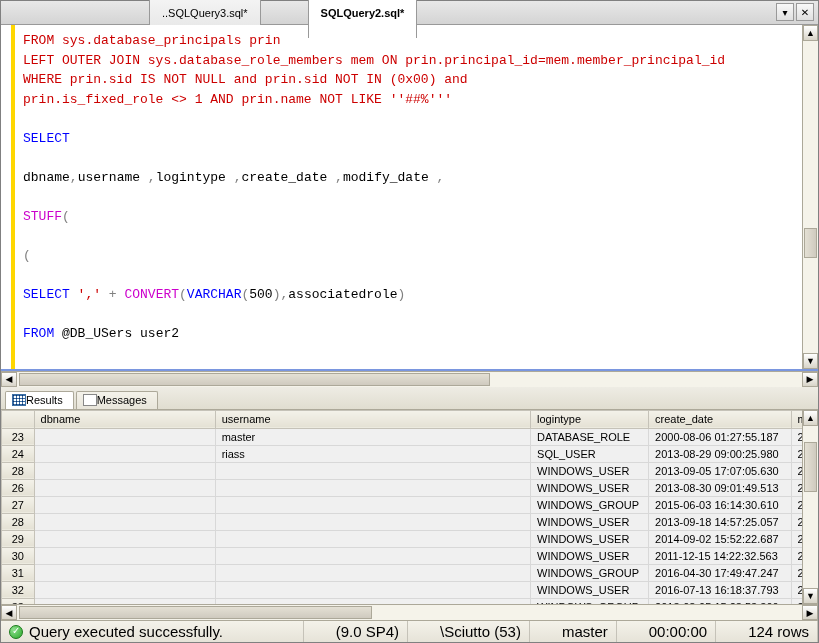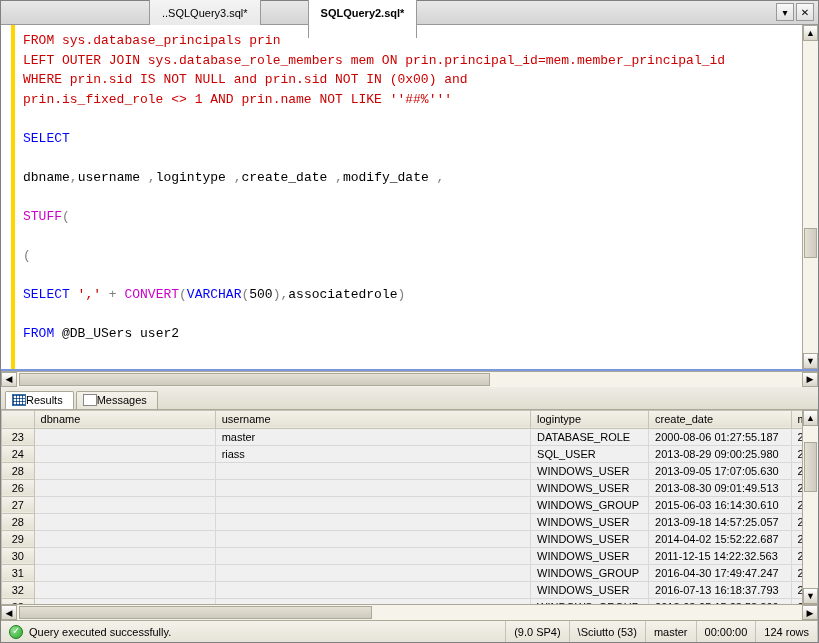--- a/index.html
+++ b/index.html
@@ -49,21 +49,21 @@
 .grid-hscroll .arrow { width:16px; border:1px solid #aca899; background:linear-gradient(#fff,#d8d4c8); display:flex;align-items:center;justify-content:center;font-size:9px; }
 .grid-hscroll .track { flex:1; background:#f5f3ea; position:relative; }
 .grid-hscroll .thumb { position:absolute; top:1px; bottom:1px; left:2px; width:45%; background:linear-gradient(#e4e0d4,#cfcabf); border:1px solid #aca899; }
 .grid-vscroll { width:16px; background:#ece9d8; border-left:1px solid #aca899; position:absolute; right:0; top:0; bottom:16px; display:flex; flex-direction:column; }
 .grid-vscroll .arrow { height:16px; border:1px solid #aca899; background:linear-gradient(#fff,#d8d4c8); display:flex;align-items:center;justify-content:center;font-size:9px; }
 .grid-vscroll .track { flex:1; background:#f5f3ea; position:relative; }
 .grid-vscroll .thumb { position:absolute; left:1px; right:1px; top:10%; height:50px; background:linear-gradient(90deg,#e4e0d4,#cfcabf); border:1px solid #aca899; }
 
 .grid-outer { position:relative; flex:1; display:flex; flex-direction:column; overflow:hidden; }
 
-.statusbar { height: 22px; background: linear-gradient(#f4f2ea,#e6e3d8); border-top:1px solid #aca899; display:flex; align-items:center; font-size:11px; }
+.statusbar { height: 22px; background: linear-gradient(#f4f2ea,#e6e3d8); border-top:1px solid #aca899; display:flex; align-items:center; font-size:15px;gap:24px; }
 .statusbar .cell { padding:0 8px; border-right:1px solid #c5c2b8; height:100%; display:flex; align-items:center; }
 .statusbar .cell.grow { flex:1; }
 .status-icon { width:14px; height:14px; border-radius:50%; background:radial-gradient(circle at 30% 30%, #8fe08f, #2aa82a); border:1px solid #1a7a1a; margin-right:6px; position:relative; }
 .status-icon::after { content:'✓'; position:absolute; left:2px; top:-1px; color:#fff; font-size:10px; }
 </style>
 </head>
 <body>
 
 <div class="container">
 
@@ -191,21 +191,21 @@
               <td></td>
               <td>WINDOWS_USER</td>
               <td>2013-09-18 14:57:25.057</td>
               <td>201</td>
             </tr>
             <tr>
               <td class="rownum">29</td>
               <td class="blurred">&nbsp;</td>
               <td></td>
               <td>WINDOWS_USER</td>
-              <td>2014-04-02 15:52:22.687</td>
+              <td>2014-09-02 15:52:22.687</td>
               <td>201</td>
             </tr>
             <tr>
               <td class="rownum">30</td>
               <td class="blurred">&nbsp;</td>
               <td></td>
               <td>WINDOWS_USER</td>
               <td>2011-12-15 14:22:32.563</td>
               <td>201</td>
             </tr>

